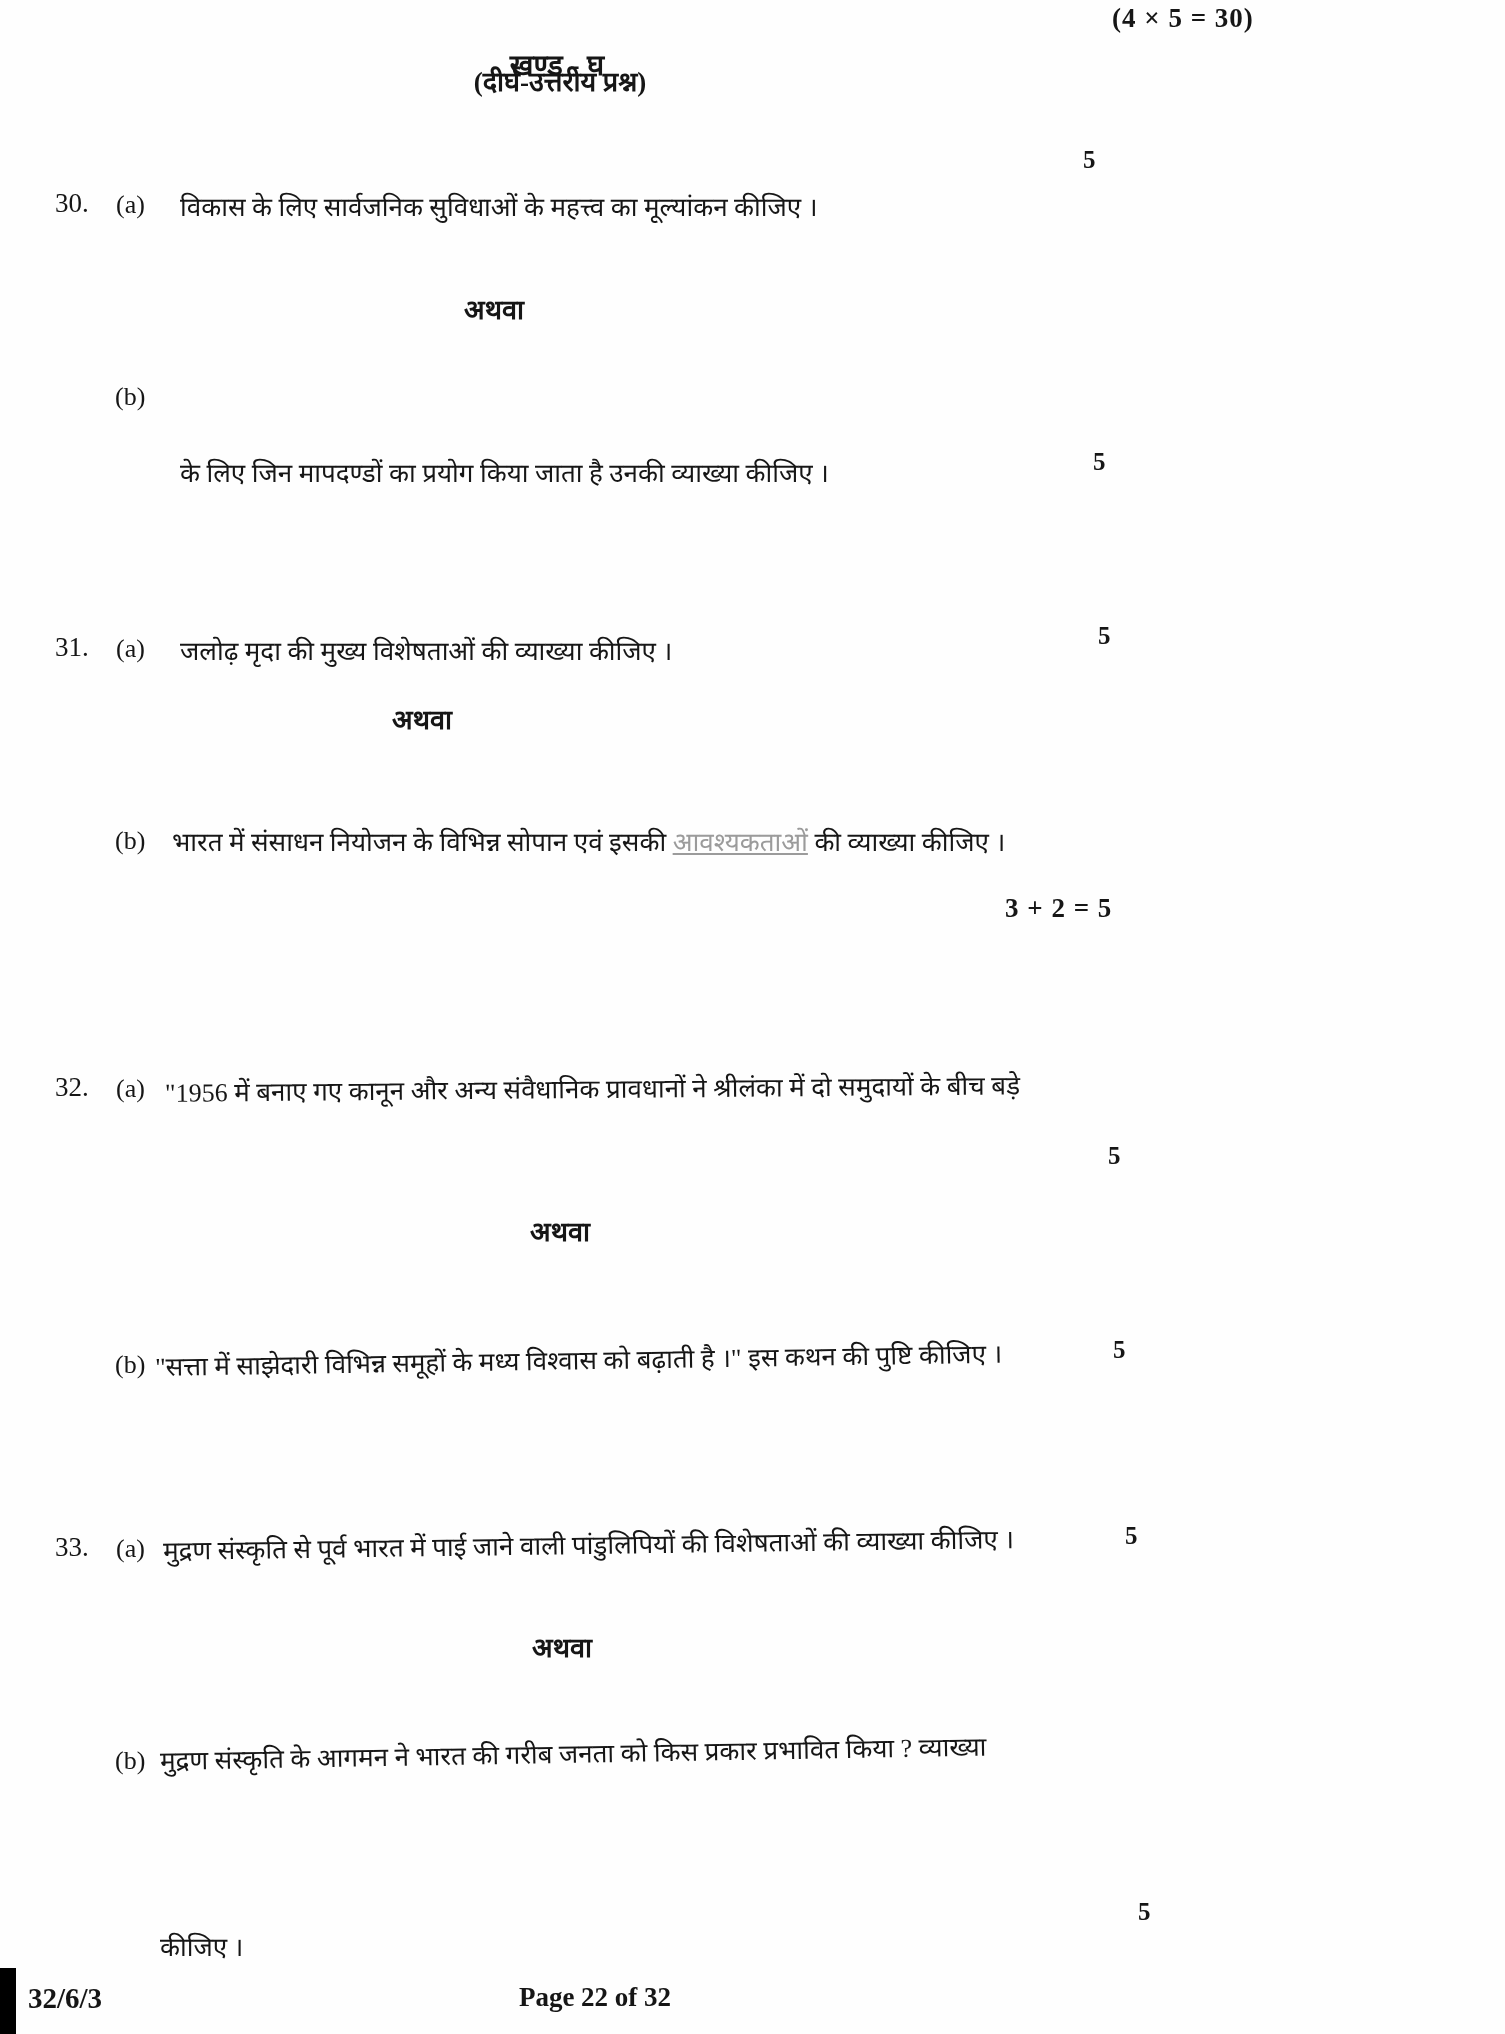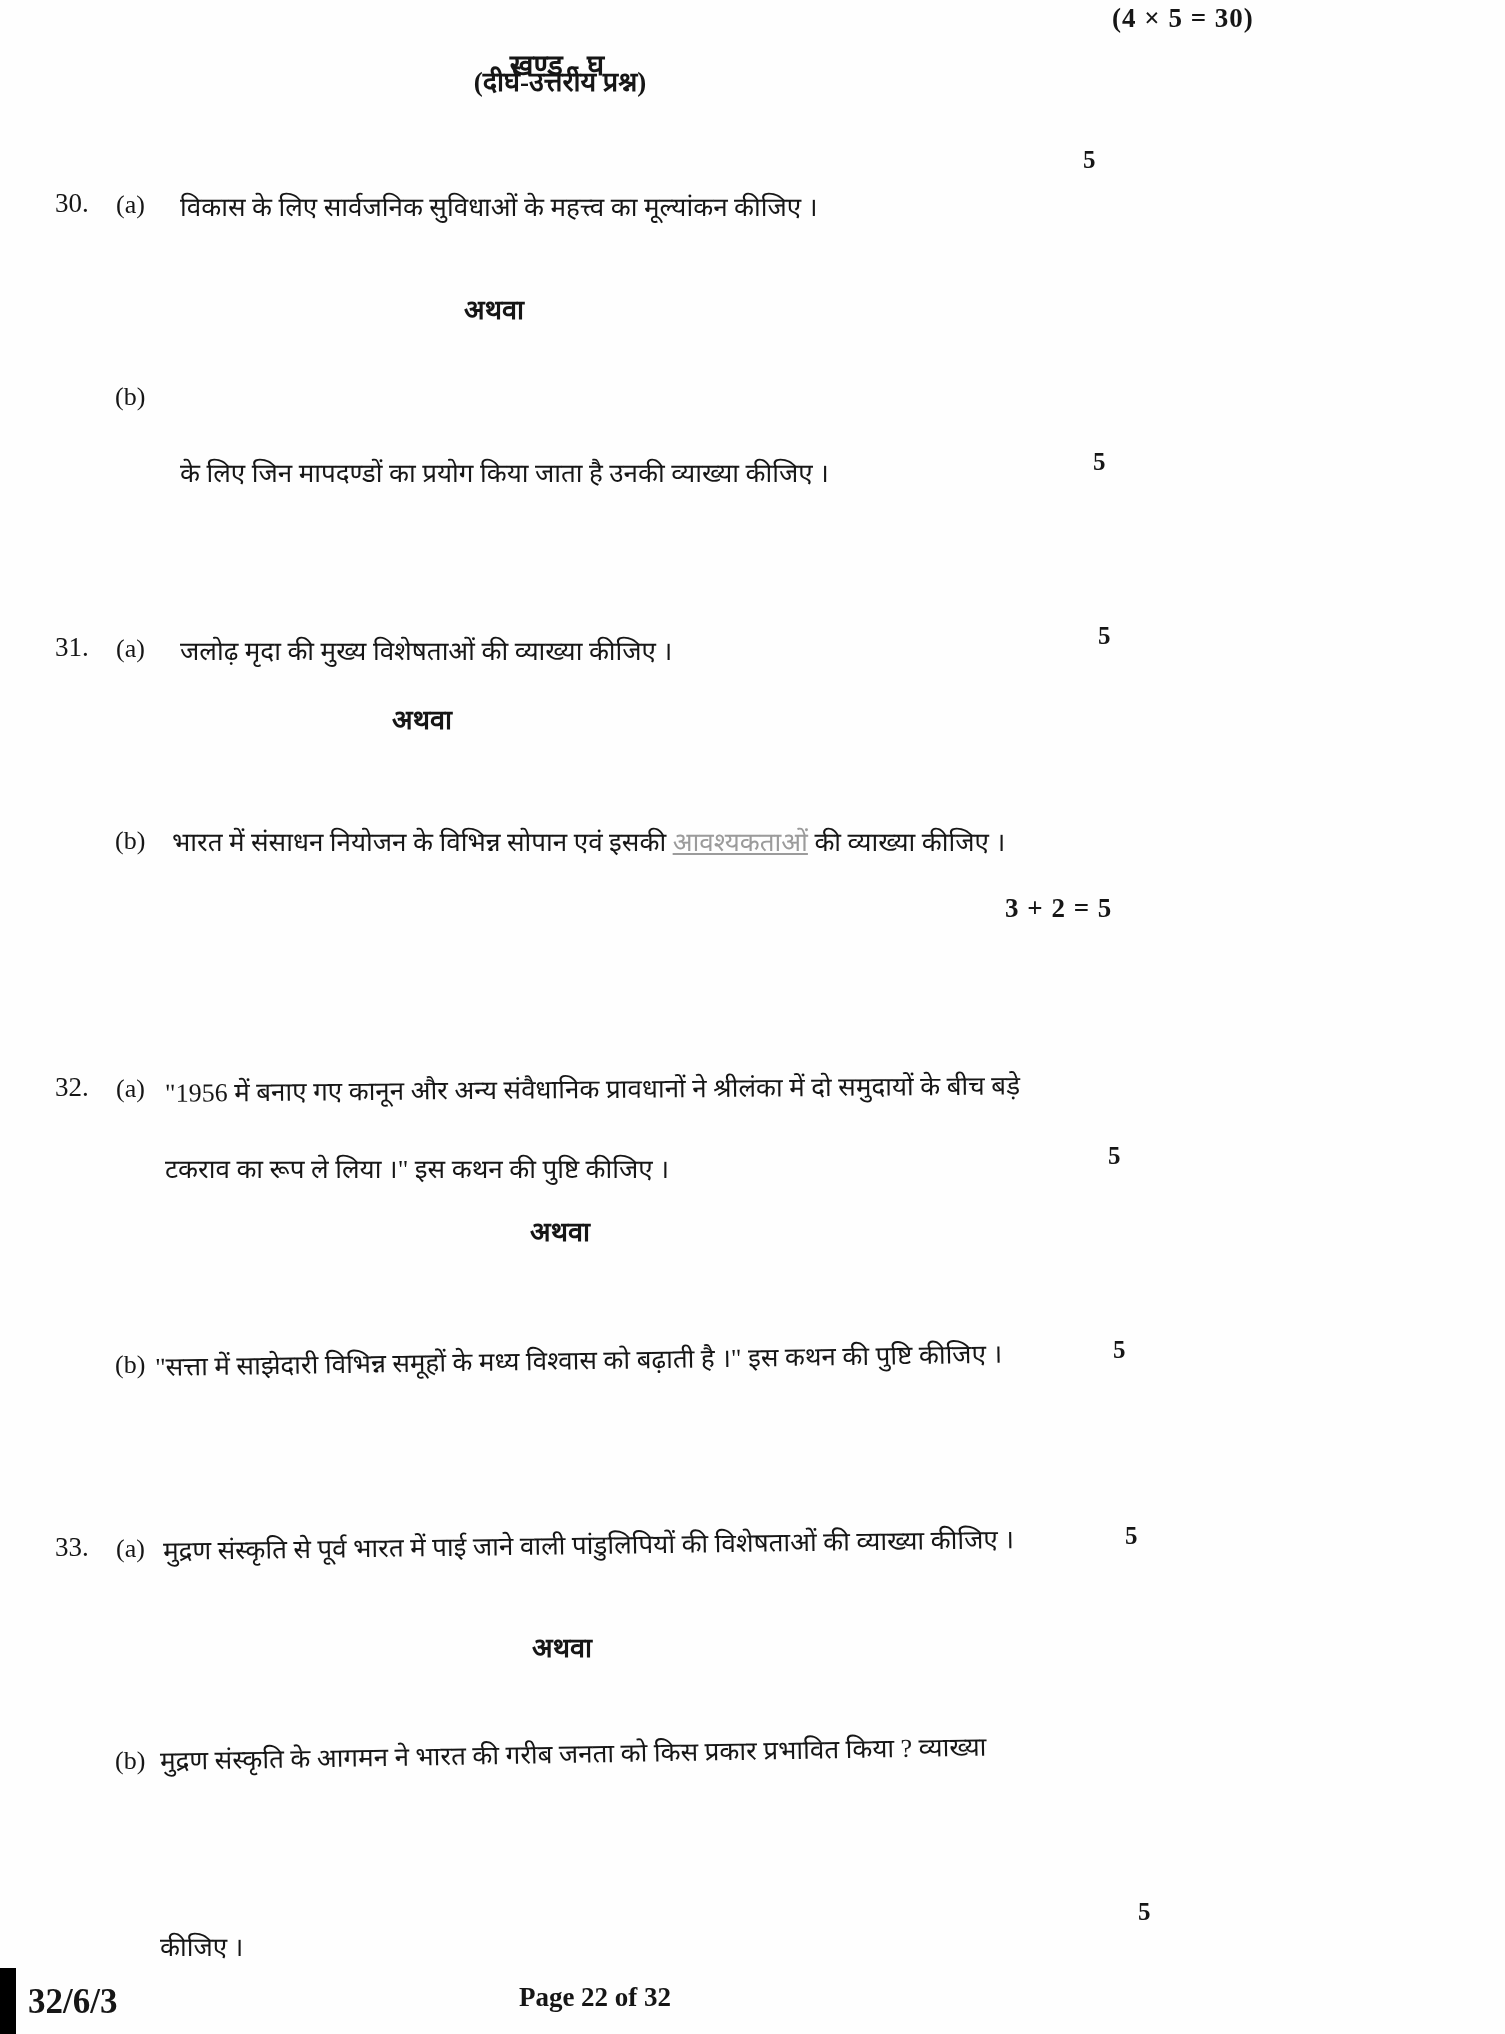--- a/index.html
+++ b/index.html
@@ -17,21 +17,21 @@
   .section-marks { font-weight: bold; font-size: 27px; letter-spacing: 1px; }
   .subtitle { font-weight: bold; font-size: 27px; transform: translateX(-50%); }
   .or-label { font-weight: bold; font-size: 27px; transform: translateX(-50%); }
   .qnum { font-size: 27px; }
   .plabel { font-size: 26px; }
   .qtext { font-size: 26px; }
   .mark { font-weight: bold; font-size: 25px; }
   .marks-note { font-weight: bold; font-size: 27px; letter-spacing: 1px; }
   .faded { color: #9b9b9b; text-decoration: underline; }
   .footer-bar { background: #000; }
-  .footer-code { font-weight: bold; font-size: 35px; }
+  .footer-code { font-weight: bold; font-size: 29px; }
   .footer-page { font-weight: bold; font-size: 27px; transform: translateX(-50%); }
 </style>
 </head>
 <body>
 
 <div class="page">
 
   <div class="abs section-title" style="left:557px; top:8px;margin-top:36px;">खण्ड - घ</div>
   <div class="abs section-marks" style="left:1112px; top:3px;">(4 × 5 = 30)</div>
   <div class="abs subtitle" style="left:560px; top:62px;">(दीर्घ-उत्तरीय प्रश्न)</div>
@@ -56,21 +56,20 @@
 
   <div class="abs plabel" style="left:115px; top:826px;">(b)</div>
   <div class="abs qtext" style="left:172px; top:823px;">
     <span>भारत में संसाधन नियोजन के विभिन्न सोपान एवं इसकी </span><span class="faded">आवश्यकताओं</span><span> की व्याख्या कीजिए ।</span>
   </div>
   <div class="abs marks-note" style="left:1005px; top:893px;">3 + 2 = 5</div>
 
   <div class="abs qnum" style="left:55px; top:1072px;">32.</div>
   <div class="abs plabel" style="left:116px; top:1074px;">(a)</div>
   <div class="abs qtext" style="left:165px; top:1070px; transform:rotate(-0.5deg);">"1956 में बनाए गए कानून और अन्य संवैधानिक प्रावधानों ने श्रीलंका में दो समुदायों के बीच बड़े</div>
-  <div class="abs qtext" style="left:165px; top:1150px;">टकराव का रूप ले लिया ।" इस कथन की पुष्टि कीजिए ।</div>
   <div class="abs mark" style="left:1108px; top:1142px;">5</div>
 
   <div class="abs or-label" style="left:560px; top:1212px;">अथवा</div>
 
   <div class="abs plabel" style="left:115px; top:1350px;">(b)</div>
   <div class="abs qtext" style="left:155px; top:1348px; transform:rotate(-0.9deg); transform-origin:left center;">"सत्ता में साझेदारी विभिन्न समूहों के मध्य विश्वास को बढ़ाती है ।" इस कथन की पुष्टि कीजिए ।</div>
   <div class="abs mark" style="left:1113px; top:1336px;">5</div>
 
   <div class="abs qnum" style="left:55px; top:1532px;">33.</div>
   <div class="abs plabel" style="left:116px; top:1534px;">(a)</div>

